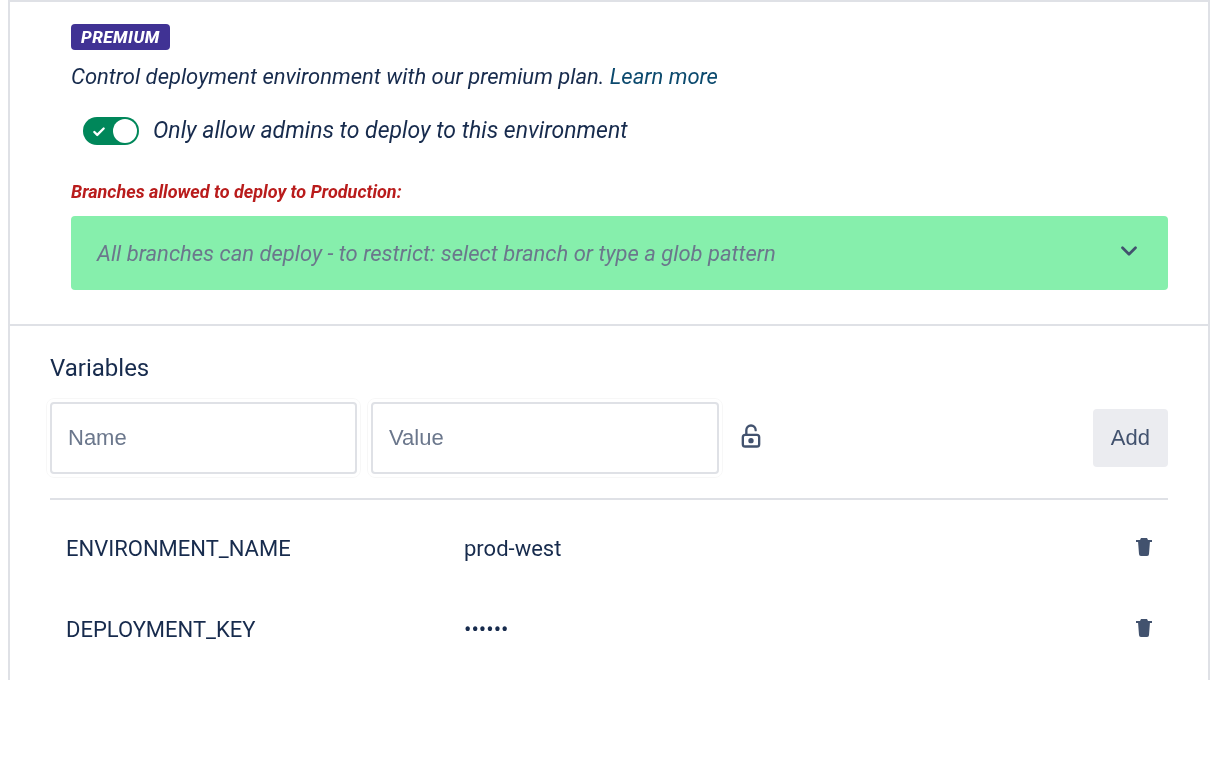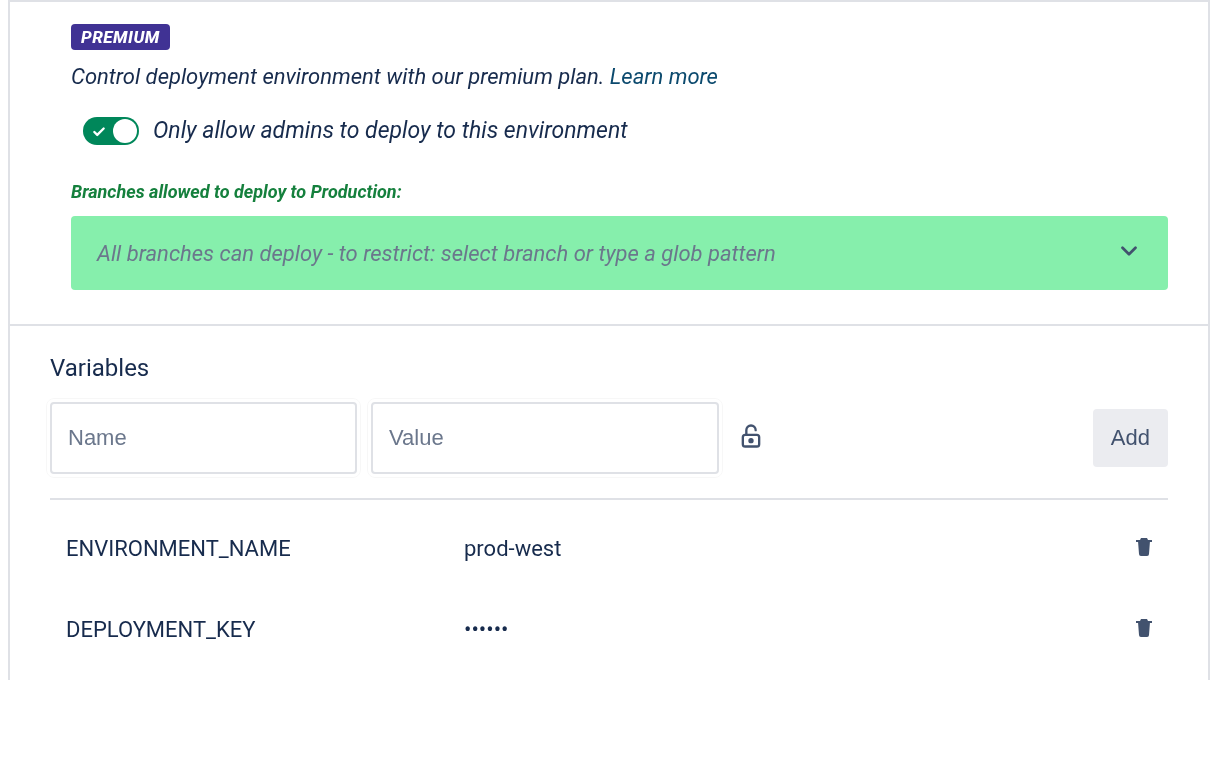--- a/index.html
+++ b/index.html
@@ -73,21 +73,21 @@
     background: #fff;
     border-radius: 50%;
   }
   .toggle-label {
     font-size: 23px;
     color: #172B4D;
   }
   .branches-label {
     font-size: 18px;
     font-weight: 700;
-    color: #15803d;
+    color: #b91c1c;
     margin-bottom: 14px;
   }
   .branch-select {
     background: #86efac;
     border-radius: 4px;
     display: flex;
     align-items: center;
     justify-content: space-between;
     padding: 22px 26px;
     cursor: pointer;

